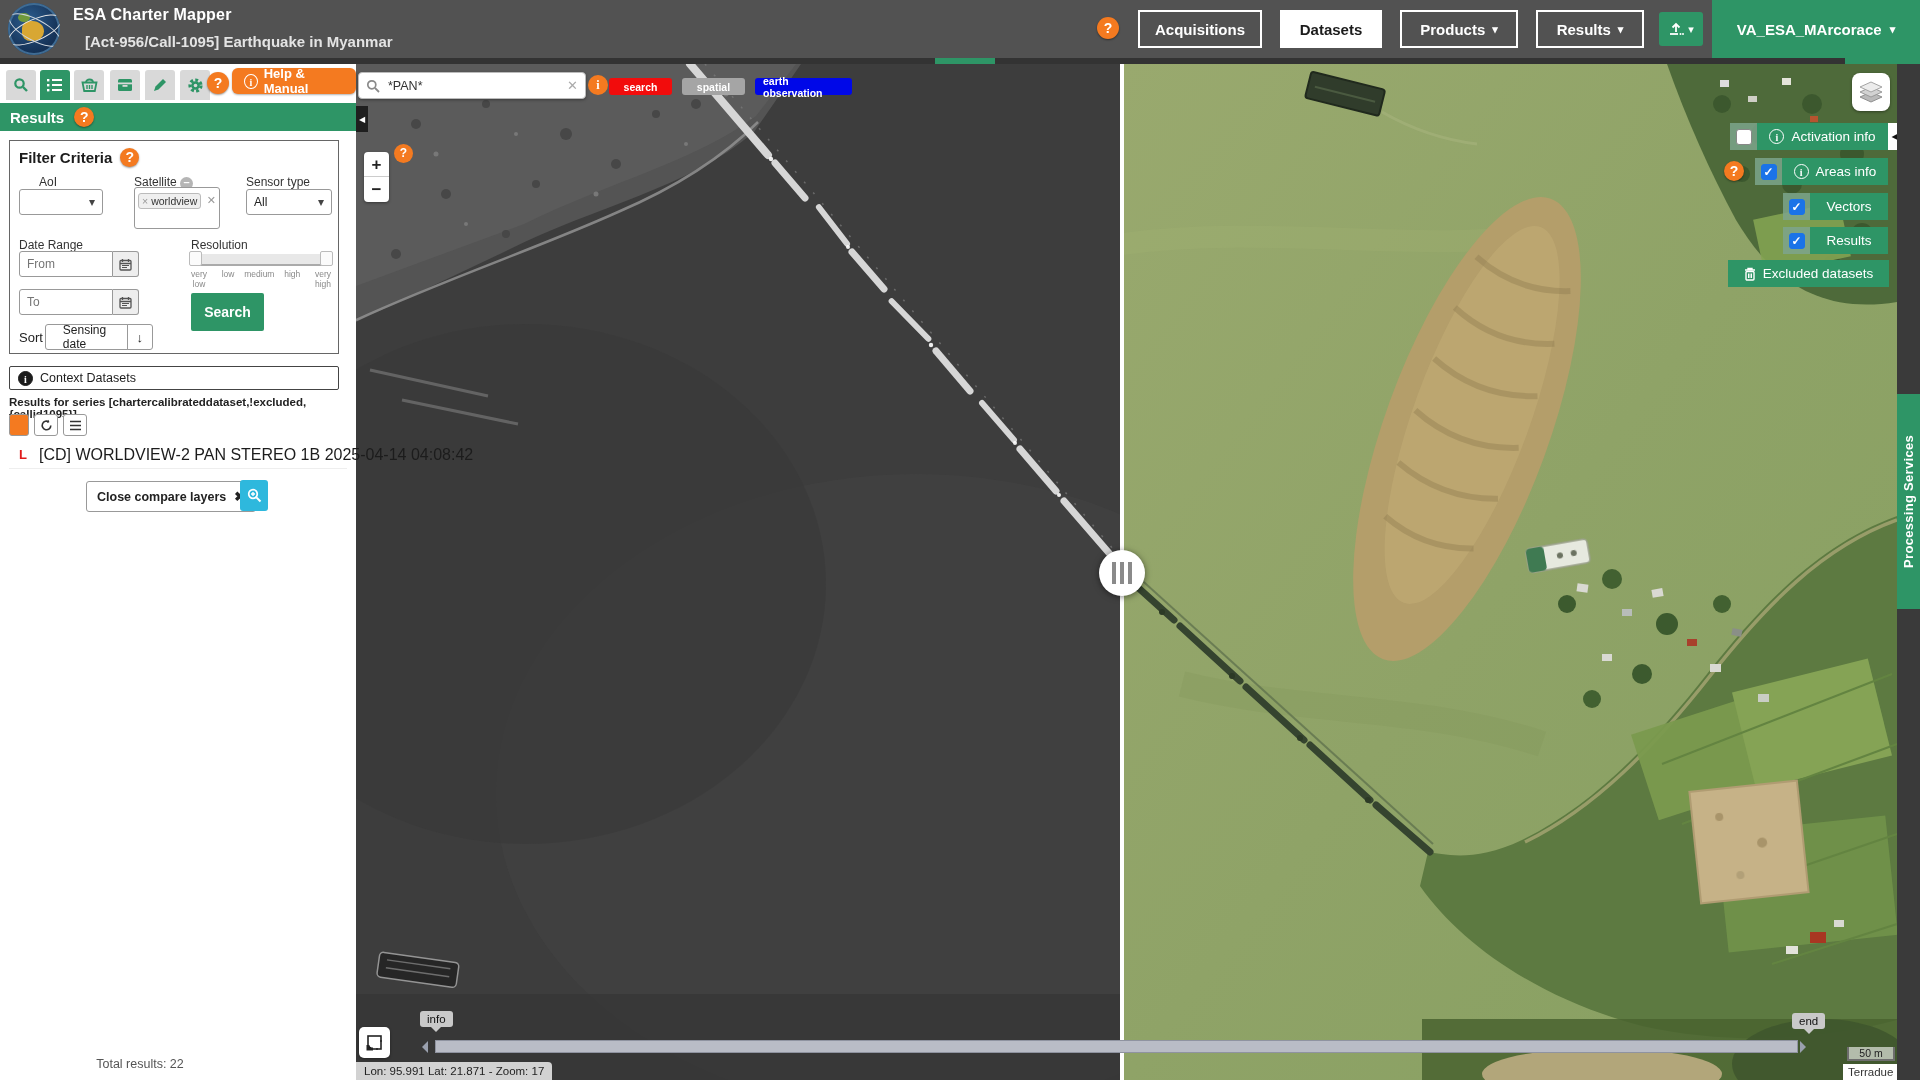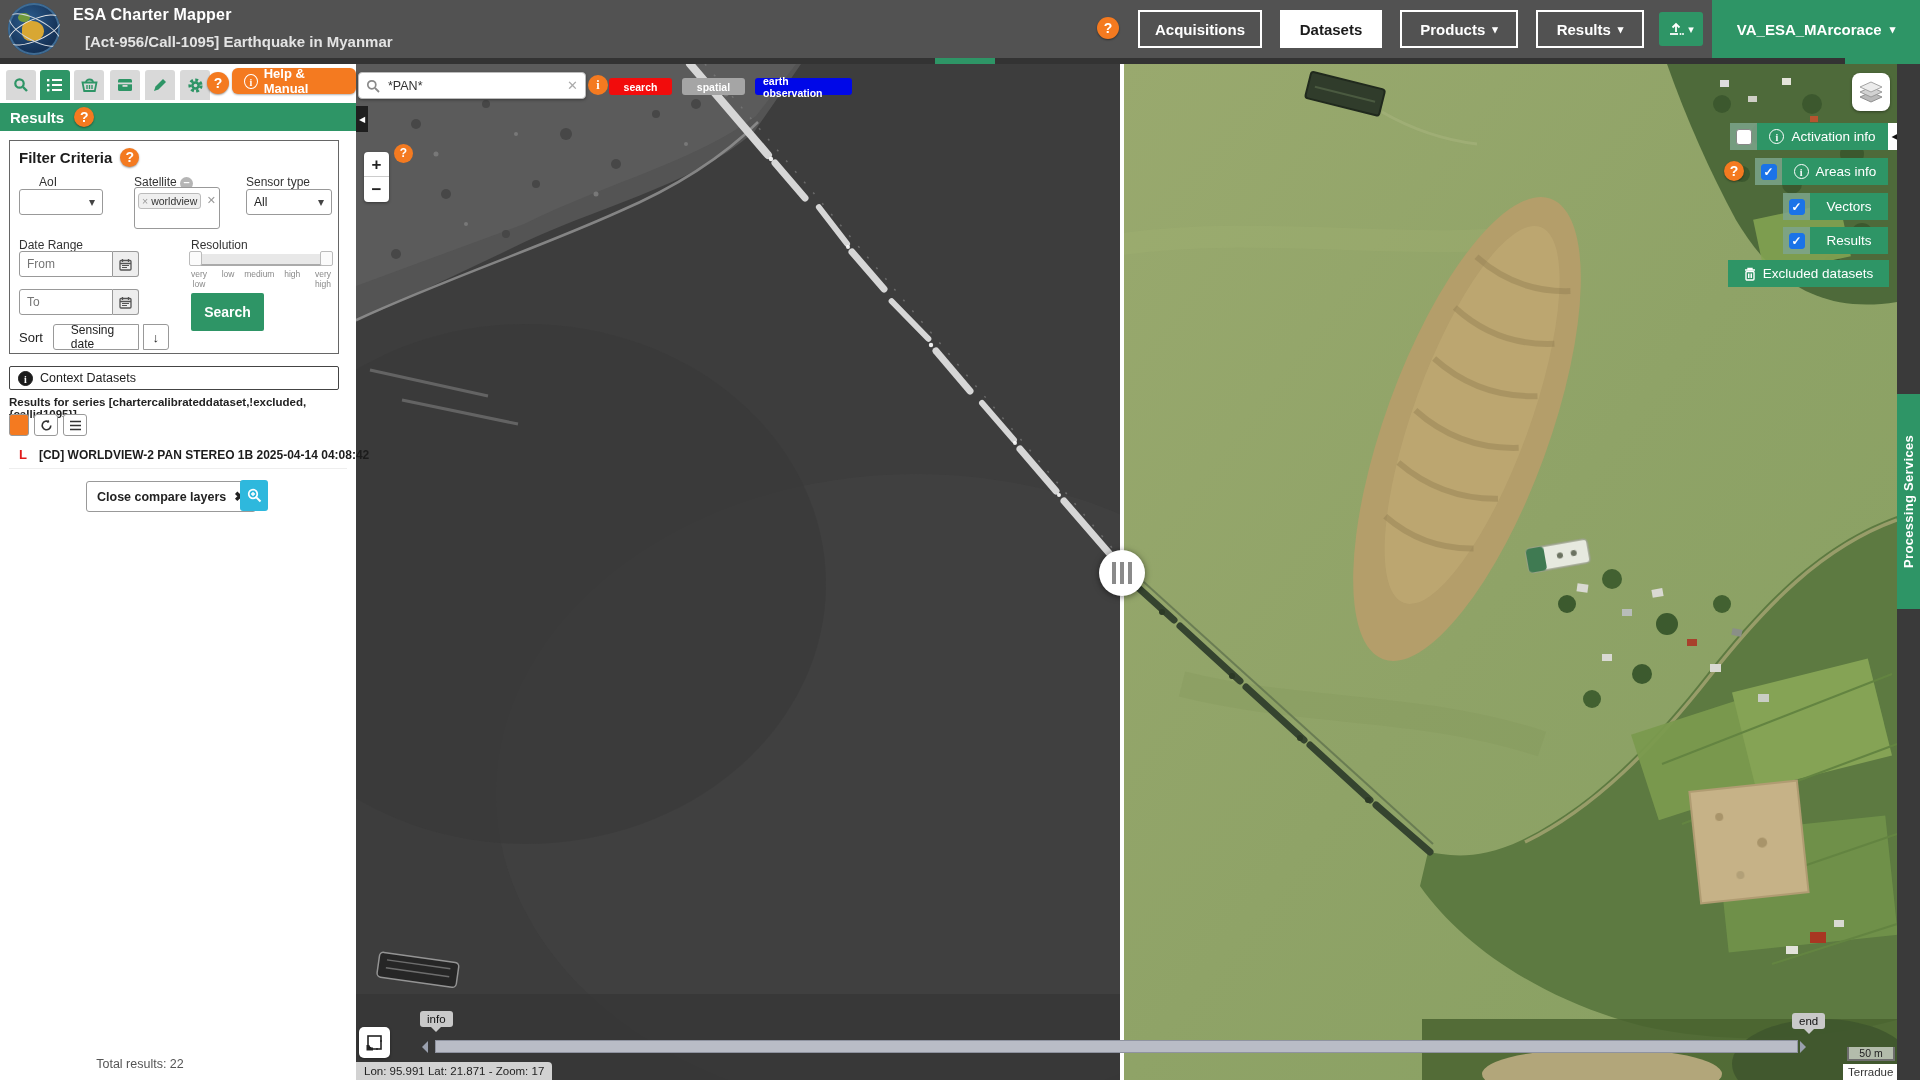--- a/index.html
+++ b/index.html
@@ -50,21 +50,21 @@
   .res-handle{position:absolute;top:-3px;width:13px;height:15px;background:#fbfbfb;border:1px solid #bbb;border-radius:2px;box-sizing:border-box;cursor:pointer;}
   .tick{font-size:8.5px;color:#8a8a8a;line-height:1.15;text-align:center;}
   #search-btn{left:181px;top:152px;width:73px;height:38px;background:#2e9566;color:#fff;font-weight:bold;font-size:14px;border:none;border-radius:2px;cursor:pointer;font-family:"Liberation Sans",sans-serif;}
   
   #context-bar{left:9px;top:302px;width:330px;height:24px;border:1px solid #444;border-radius:2px;box-sizing:border-box;display:flex;align-items:center;gap:7px;padding-left:8px;font-size:12.5px;color:#1c1c1c;cursor:pointer;}
   #series-text{left:9px;top:332px;width:338px;font-size:11.5px;font-weight:bold;color:#222;}
   .sq-btn{width:24px;height:22px;border:1px solid #999;border-radius:3px;background:#fff;display:flex;align-items:center;justify-content:center;box-sizing:border-box;cursor:pointer;}
   #result-row{left:9px;top:377px;width:338px;height:27px;display:flex;align-items:center;gap:6px;border-bottom:1px solid #eee;cursor:pointer;}
   #result-row .bar{width:5px;height:27px;background:#f47a20;margin-right:4px;}
   #result-row .flag{color:#e01b1b;font-weight:bold;font-size:13px;}
-  #result-row .txt{font-size:12px;font-weight:bold;color:#1c1c1c;white-space:nowrap;}
+  #result-row .txt{font-size:16px;font-weight:normal;color:#1c1c1c;white-space:nowrap;}
   #compare-btn{left:86px;top:417px;height:29px;border:1px solid #999;border-radius:3px;background:#fff;font-size:12.5px;color:#222;display:flex;align-items:center;gap:8px;padding:0 10px;cursor:pointer;font-weight:bold;}
   #compare-zoom{left:240px;top:416px;width:28px;height:31px;background:#2eb8dd;border-radius:3px;display:flex;align-items:center;justify-content:center;cursor:pointer;}
   #total-results{left:0;top:993px;width:280px;text-align:center;font-size:12.5px;color:#555;}
   
   #map{left:356px;top:64px;width:1541px;height:1016px;overflow:hidden;background:#3d3d3d;}
   #pane-left{left:0;top:0;width:766px;height:1016px;}
   #pane-right{left:766px;top:0;width:775px;height:1016px;}
   #divider{left:764px;top:0;width:4px;height:1016px;background:#fff;z-index:10;}
   #swipe-handle{left:743px;top:486px;width:46px;height:46px;border-radius:50%;background:#fff;z-index:12;box-shadow:0 1px 6px rgba(0,0,0,.5);display:flex;align-items:center;justify-content:center;gap:4px;cursor:ew-resize;}
   #swipe-handle i{width:4px;height:22px;background:#8a8a8a;display:block;}
@@ -259,21 +259,21 @@
     </div>
     <div class="abs" style="left:176px;top:129px;width:150px;display:flex;justify-content:space-between;">
       <span class="tick" style="width:26px;">very low</span>
       <span class="tick">low</span>
       <span class="tick">medium</span>
       <span class="tick">high</span>
       <span class="tick" style="width:26px;">very high</span>
     </div>
     <button id="search-btn" class="abs">Search</button>
 
-    <div class="abs" style="left:9px;top:183px;display:flex;align-items:center;gap:10px;">
+    <div class="abs" style="left:9px;top:183px;display:flex;align-items:center;gap:2px;">
       <span style="font-size:13px;color:#222;">Sort</span>
       <div class="select" style="width:86px;border-radius:3px 0 0 3px;padding-left:17px;">
           <span style="font-size:12px;">Sensing date</span>
         </div>
       <div class="calbtn" style="border-left:1px solid #999;border-radius:0 3px 3px 0;margin-left:-6px;background:#fff;">
           <span style="font-weight:bold;color:#222;font-size:13px;">↓</span>
         </div>
     </div>
   </div>
 

